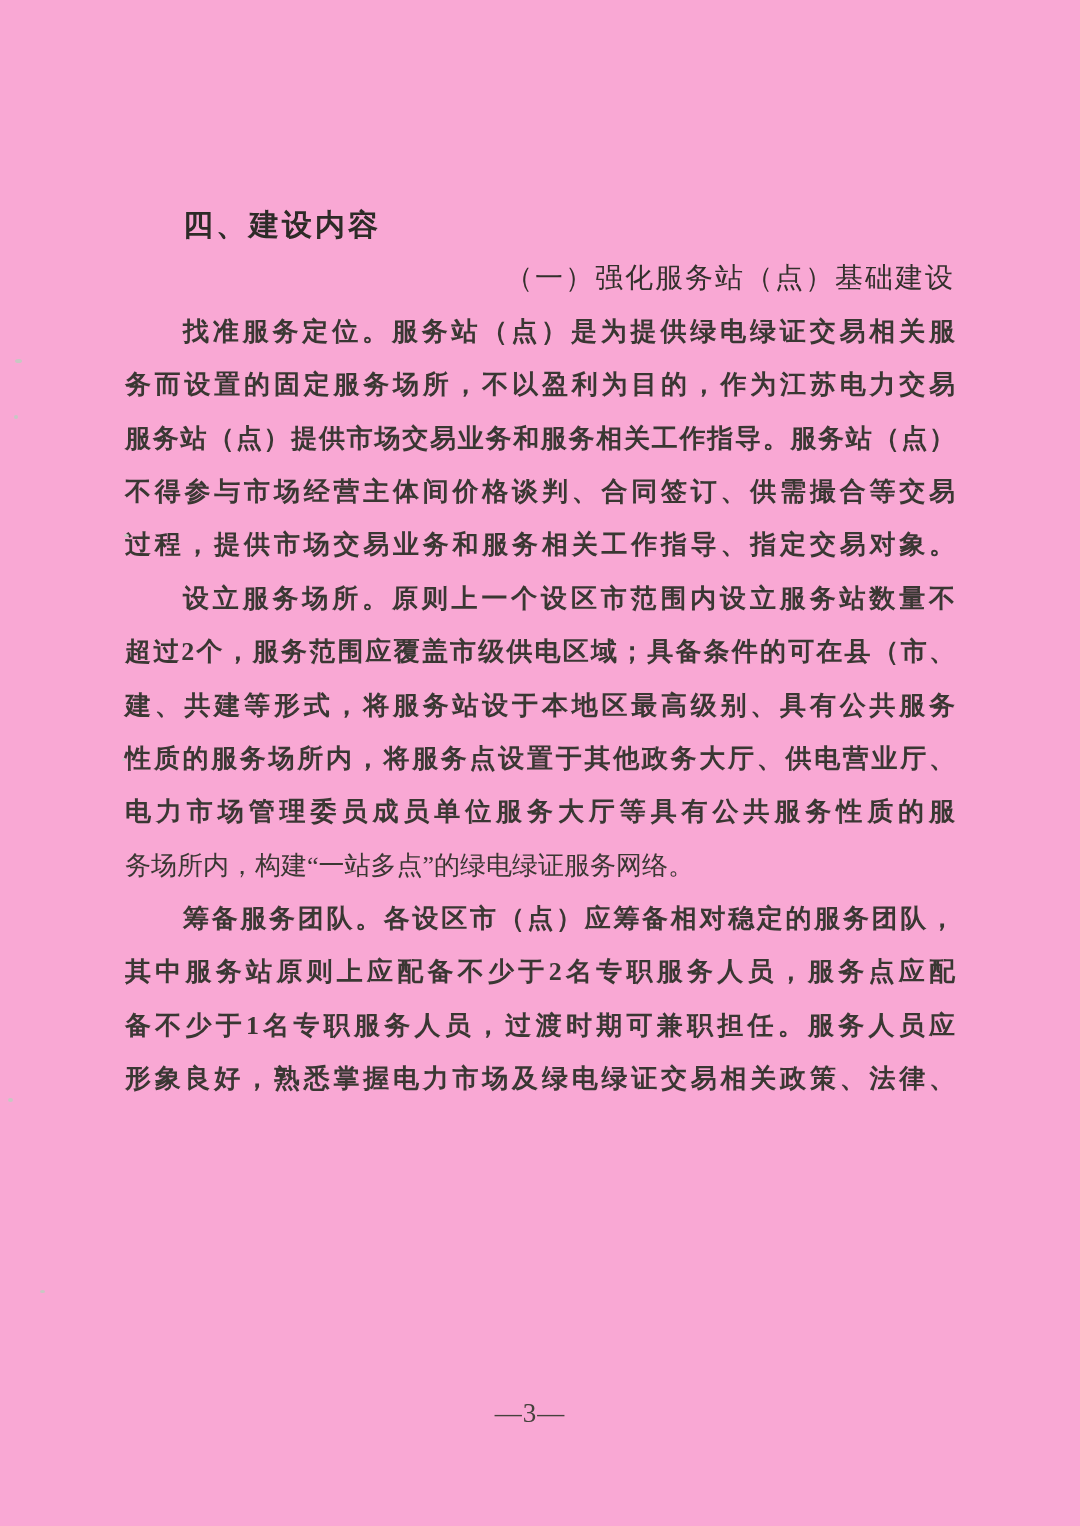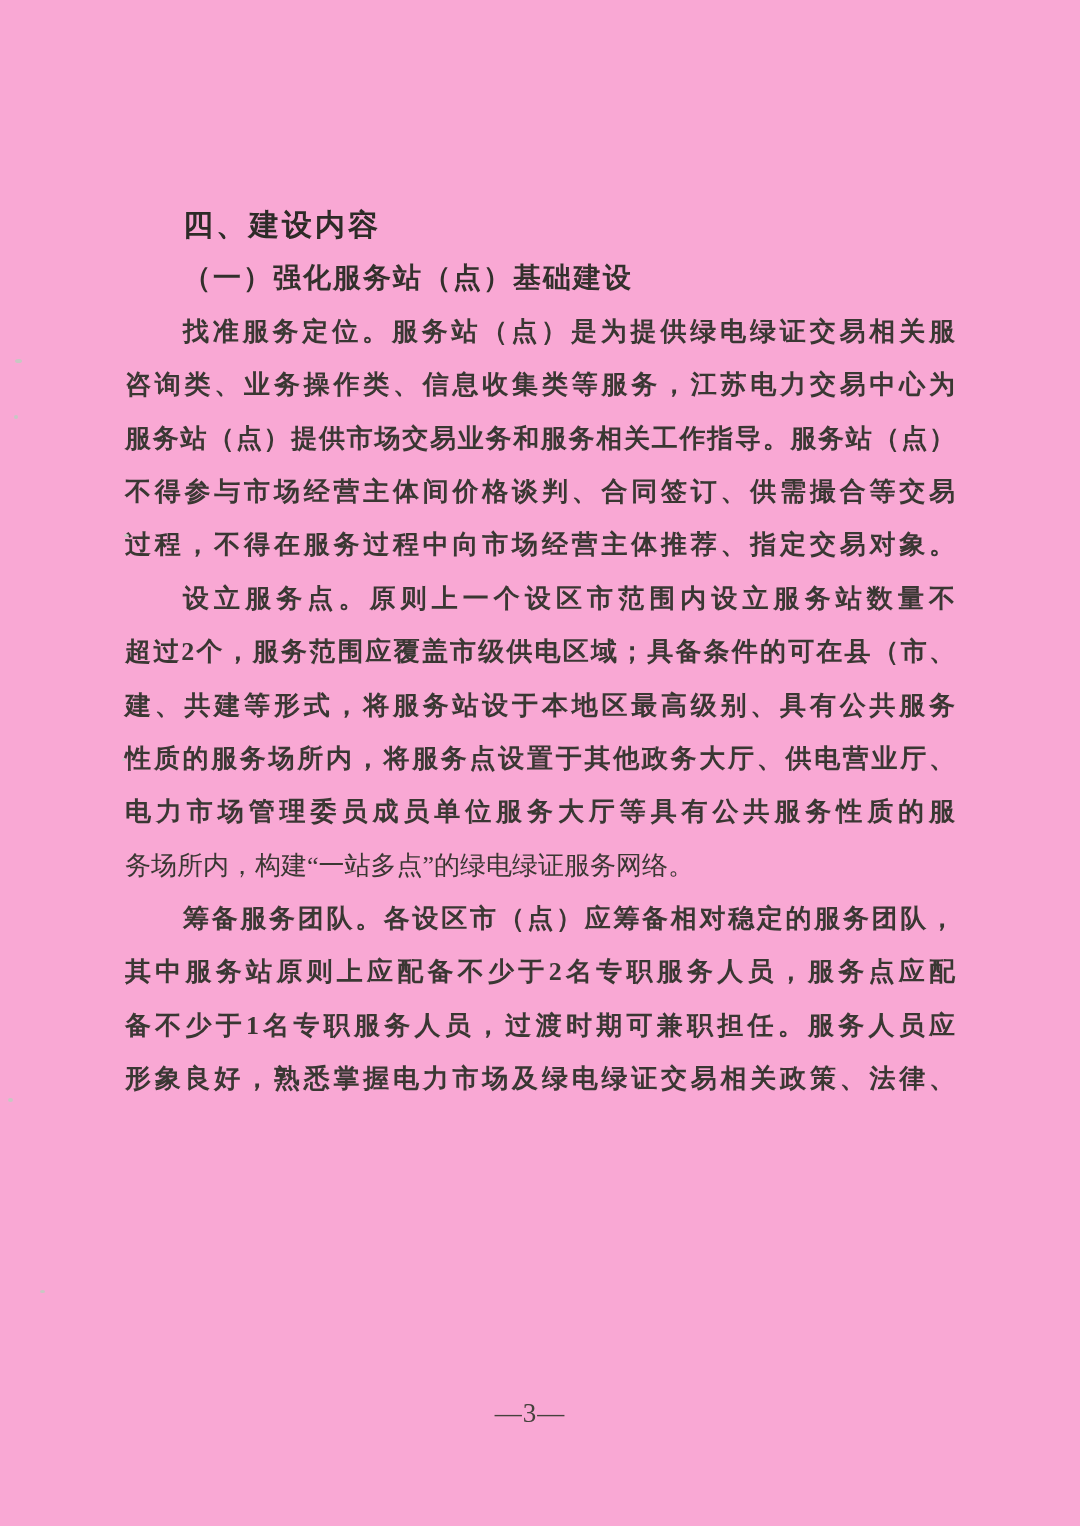--- a/index.html
+++ b/index.html
@@ -40,24 +40,25 @@
     padding-left: 58px;
   }
   .line.heading {
     font-family: "DejaVu Sans", "Liberation Sans", sans-serif;
     font-weight: 700;
     font-size: 30px;
     color: #2d2b27;
     letter-spacing: 3px;
   }
   .line.subheading {
-    font-weight: 700;
+    font-weight: 400;
     font-size: 28px;
     color: #33302c;
     letter-spacing: 2px;
+    text-align: right;
   }
   .pageno {
     position: absolute;
     left: 0;
     top: 1398px;
     width: 1060px;
     text-align: center;
     font-size: 27px;
     color: #45423d;
     letter-spacing: 1px;
@@ -76,26 +77,26 @@
 </style>
 </head>
 <body>
 
 <div class="page">
   <div class="content">
     <div class="line heading indent">四、建设内容</div>
     <div class="line subheading indent">（一）强化服务站（点）基础建设</div>
 
     <div class="line just indent">找准服务定位。服务站（点）是为提供绿电绿证交易相关服</div>
-    <div class="line just">咨询类、业务操作类、信息收集类等服务，江苏电力交易中心为</div>
+    <div class="line just">务而设置的固定服务场所，不以盈利为目的，作为江苏电力交易</div>
     <div class="line just">服务站（点）提供市场交易业务和服务相关工作指导。服务站（点）</div>
     <div class="line just">不得参与市场经营主体间价格谈判、合同签订、供需撮合等交易</div>
-    <div class="line just">过程，不得在服务过程中向市场经营主体推荐、指定交易对象。</div>
+    <div class="line just">过程，提供市场交易业务和服务相关工作指导、指定交易对象。</div>
 
-    <div class="line just indent">设立服务点。原则上一个设区市范围内设立服务站数量不</div>
+    <div class="line just indent">设立服务场所。原则上一个设区市范围内设立服务站数量不</div>
     <div class="line just">超过2个，服务范围应覆盖市级供电区域；具备条件的可在县（市、</div>
     <div class="line just">建、共建等形式，将服务站设于本地区最高级别、具有公共服务</div>
     <div class="line just">性质的服务场所内，将服务点设置于其他政务大厅、供电营业厅、</div>
     <div class="line just">电力市场管理委员成员单位服务大厅等具有公共服务性质的服</div>
     <div class="line">务场所内，构建“一站多点”的绿电绿证服务网络。</div>
 
     <div class="line just indent">筹备服务团队。各设区市（点）应筹备相对稳定的服务团队，</div>
     <div class="line just">其中服务站原则上应配备不少于2名专职服务人员，服务点应配</div>
     <div class="line just">备不少于1名专职服务人员，过渡时期可兼职担任。服务人员应</div>
     <div class="line just">形象良好，熟悉掌握电力市场及绿电绿证交易相关政策、法律、</div>

